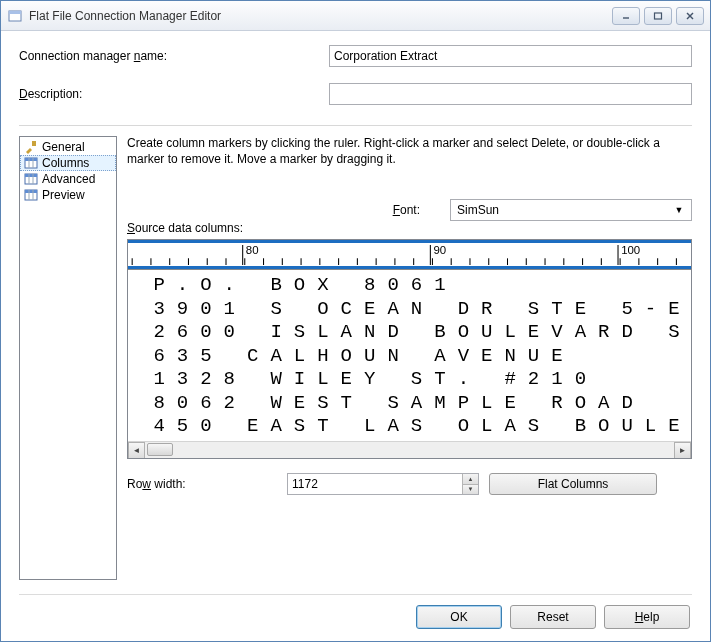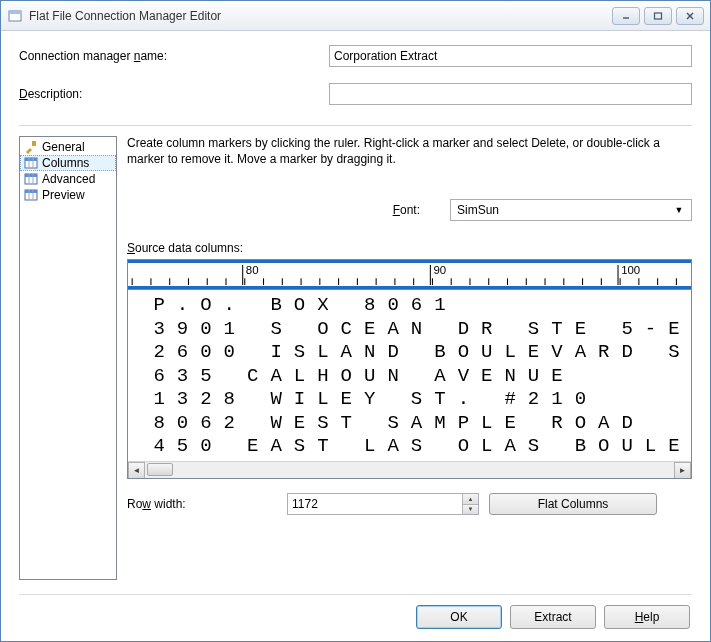--- a/index.html
+++ b/index.html
@@ -121,21 +121,20 @@
   }
   .instruct {
     font-size: 12px;
     color: #000;
     line-height: 1.3;
     margin-bottom: 32px;
   }
   .font-row {
     display: flex;
     align-items: center;
-    margin-bottom: 20px;
   }
   
   .font-label-wrap { flex: 1; display:flex; justify-content:flex-end; padding-right: 30px;}
   .combo {
     width: 242px;
     height: 22px;
     border: 1px solid #abadb3;
     background: #fff;
     display: flex;
     align-items: center;
@@ -467,17 +466,17 @@
           </div>
           <button class="btn reset-btn">Flat Columns</button>
         </div>
       </div>
     </div>
 
     <hr class="bottom-hr">
 
     <div class="bottom-btns">
       <button class="btn default">OK</button>
-      <button class="btn">Extract</button>
+      <button class="btn">Reset</button>
       <button class="btn"><span class="underline">H</span>elp</button>
     </div>
   </div>
 </div>
 
 </body></html>

